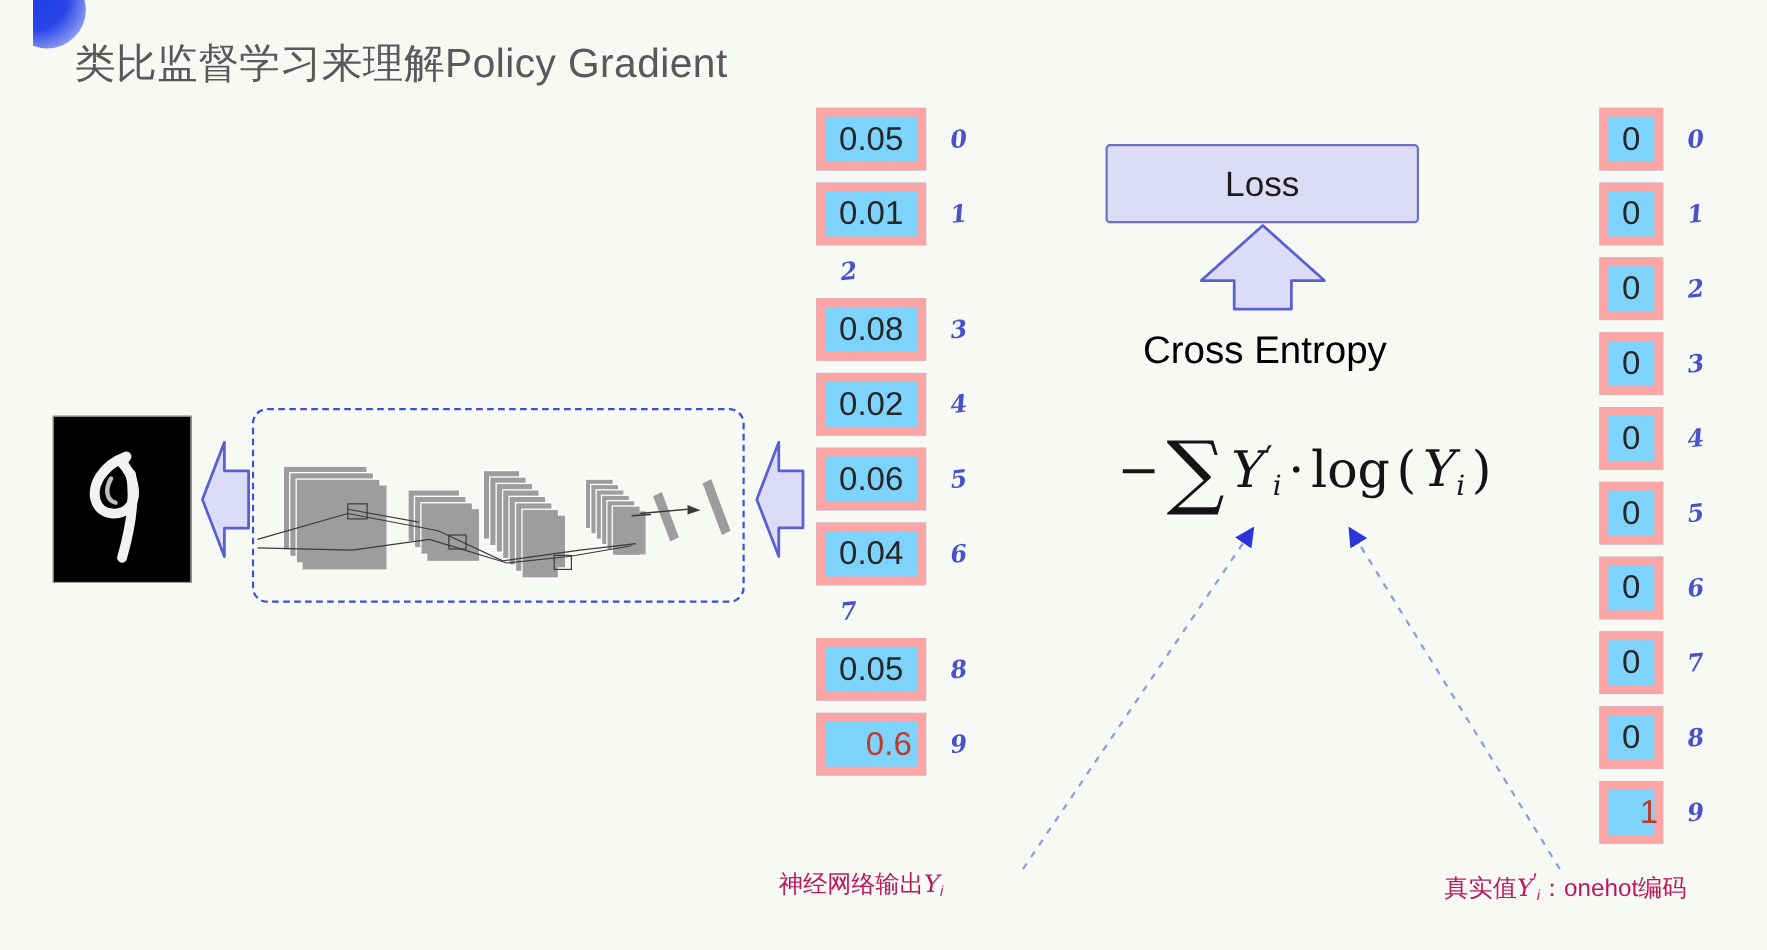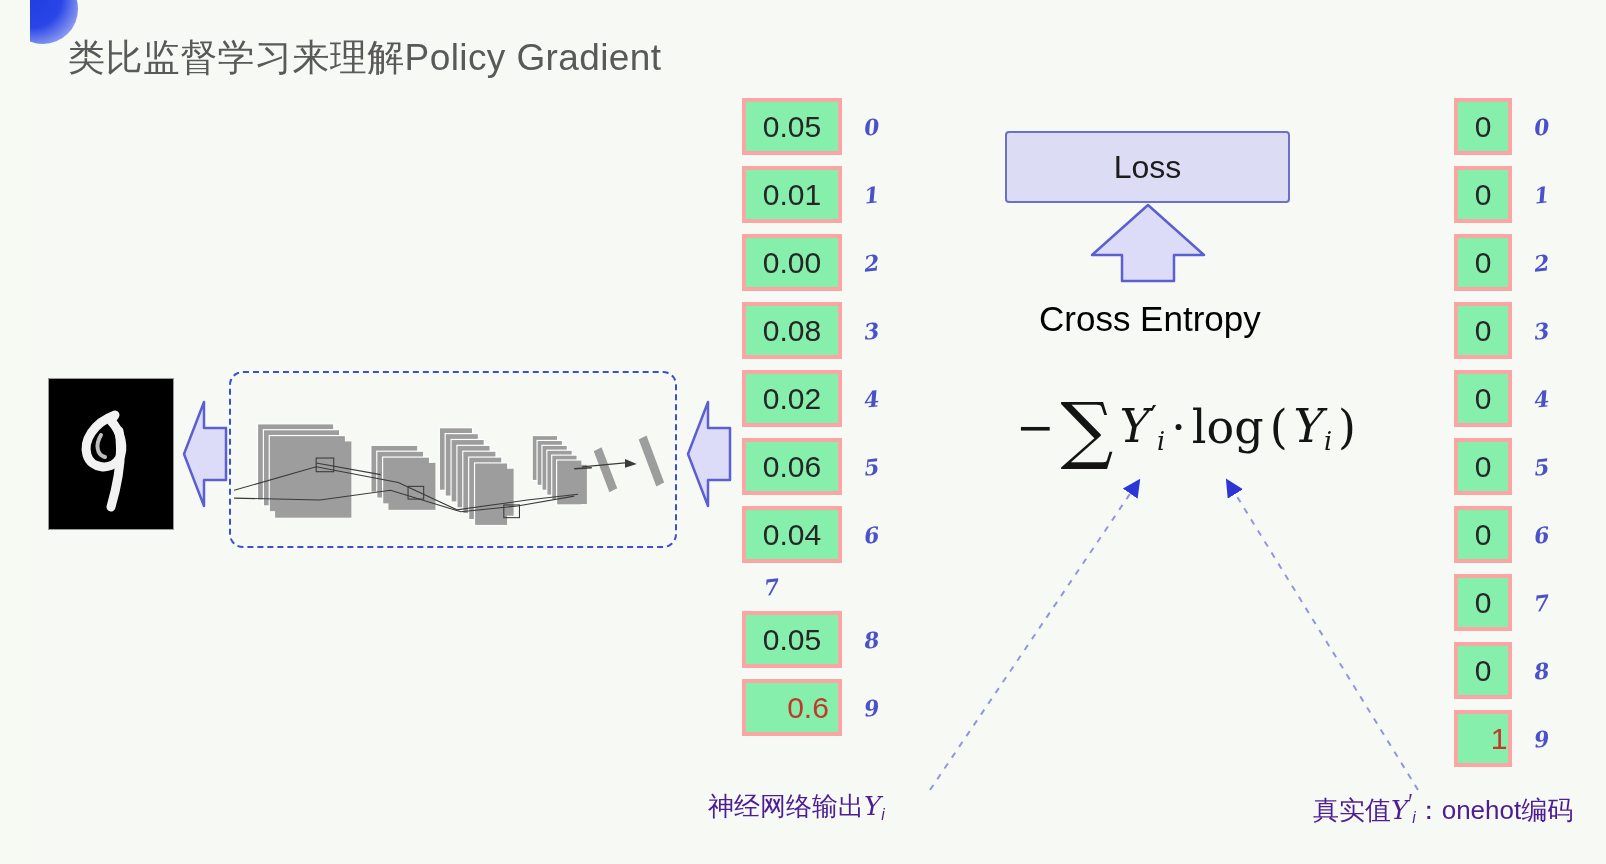--- a/index.html
+++ b/index.html
@@ -78,22 +78,22 @@
   .vector {
     position: absolute;
   }
   .vec-row {
     position: relative;
     display: flex;
     align-items: center;
   }
   .vec-cell {
     box-sizing: border-box;
-    border: 4px solid #fca5a5;
-    background: #86efac;
+    border: 8px solid #fca5a5;
+    background: #7dd3fc;
     display: flex;
     align-items: center;
     justify-content: center;
     font-size: 30px;
     color: #262626;
   }
   .vec-cell.highlight { color: #c0392b; padding-left: 32px; }
 
   .vec-index {
     font-family: "DejaVu Serif", serif;
@@ -184,22 +184,22 @@
     left: 880px;
     top: 460px;
     width: 520px;
     height: 340px;
     pointer-events: none;
   }
 
   
   .caption {
     position: absolute;
-    font-size: 26px;
-    color: #4c1d95;
+    font-size: 22px;
+    color: #be185d;
     white-space: nowrap;
   }
   .caption .mi {
     font-family: "DejaVu Serif", serif;
     font-style: italic;
   }
   .caption sub {
     font-size: 0.6em;
     font-style: italic;
     vertical-align: -0.3em;
@@ -297,21 +297,20 @@
   <div class="vector" id="output-vector">
     <div class="vec-row">
       <div class="vec-cell">0.05</div>
       <div class="vec-index">0</div>
     </div>
     <div class="vec-row">
       <div class="vec-cell">0.01</div>
       <div class="vec-index">1</div>
     </div>
     <div class="vec-row">
-      <div class="vec-cell">0.00</div>
       <div class="vec-index">2</div>
     </div>
     <div class="vec-row">
       <div class="vec-cell">0.08</div>
       <div class="vec-index">3</div>
     </div>
     <div class="vec-row">
       <div class="vec-cell">0.02</div>
       <div class="vec-index">4</div>
     </div>

